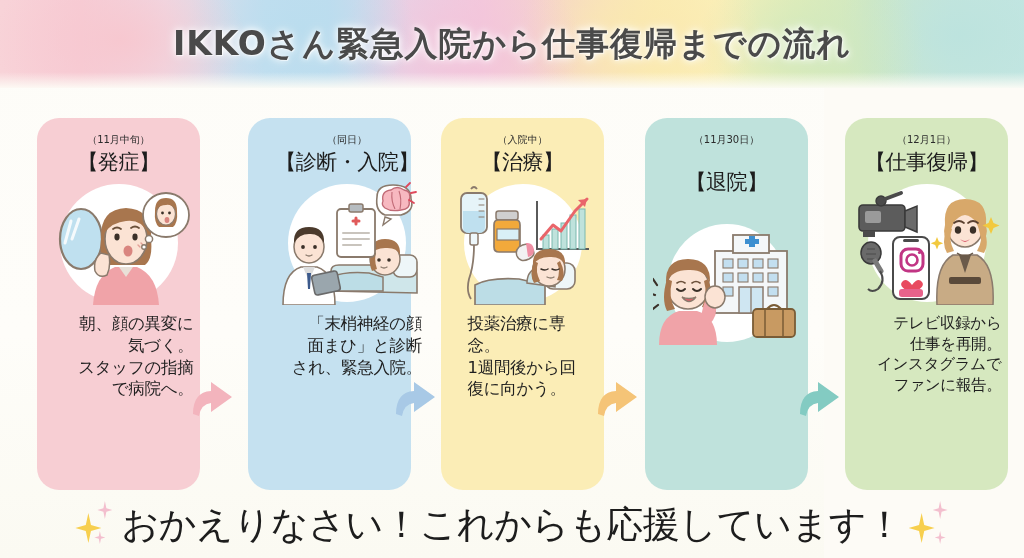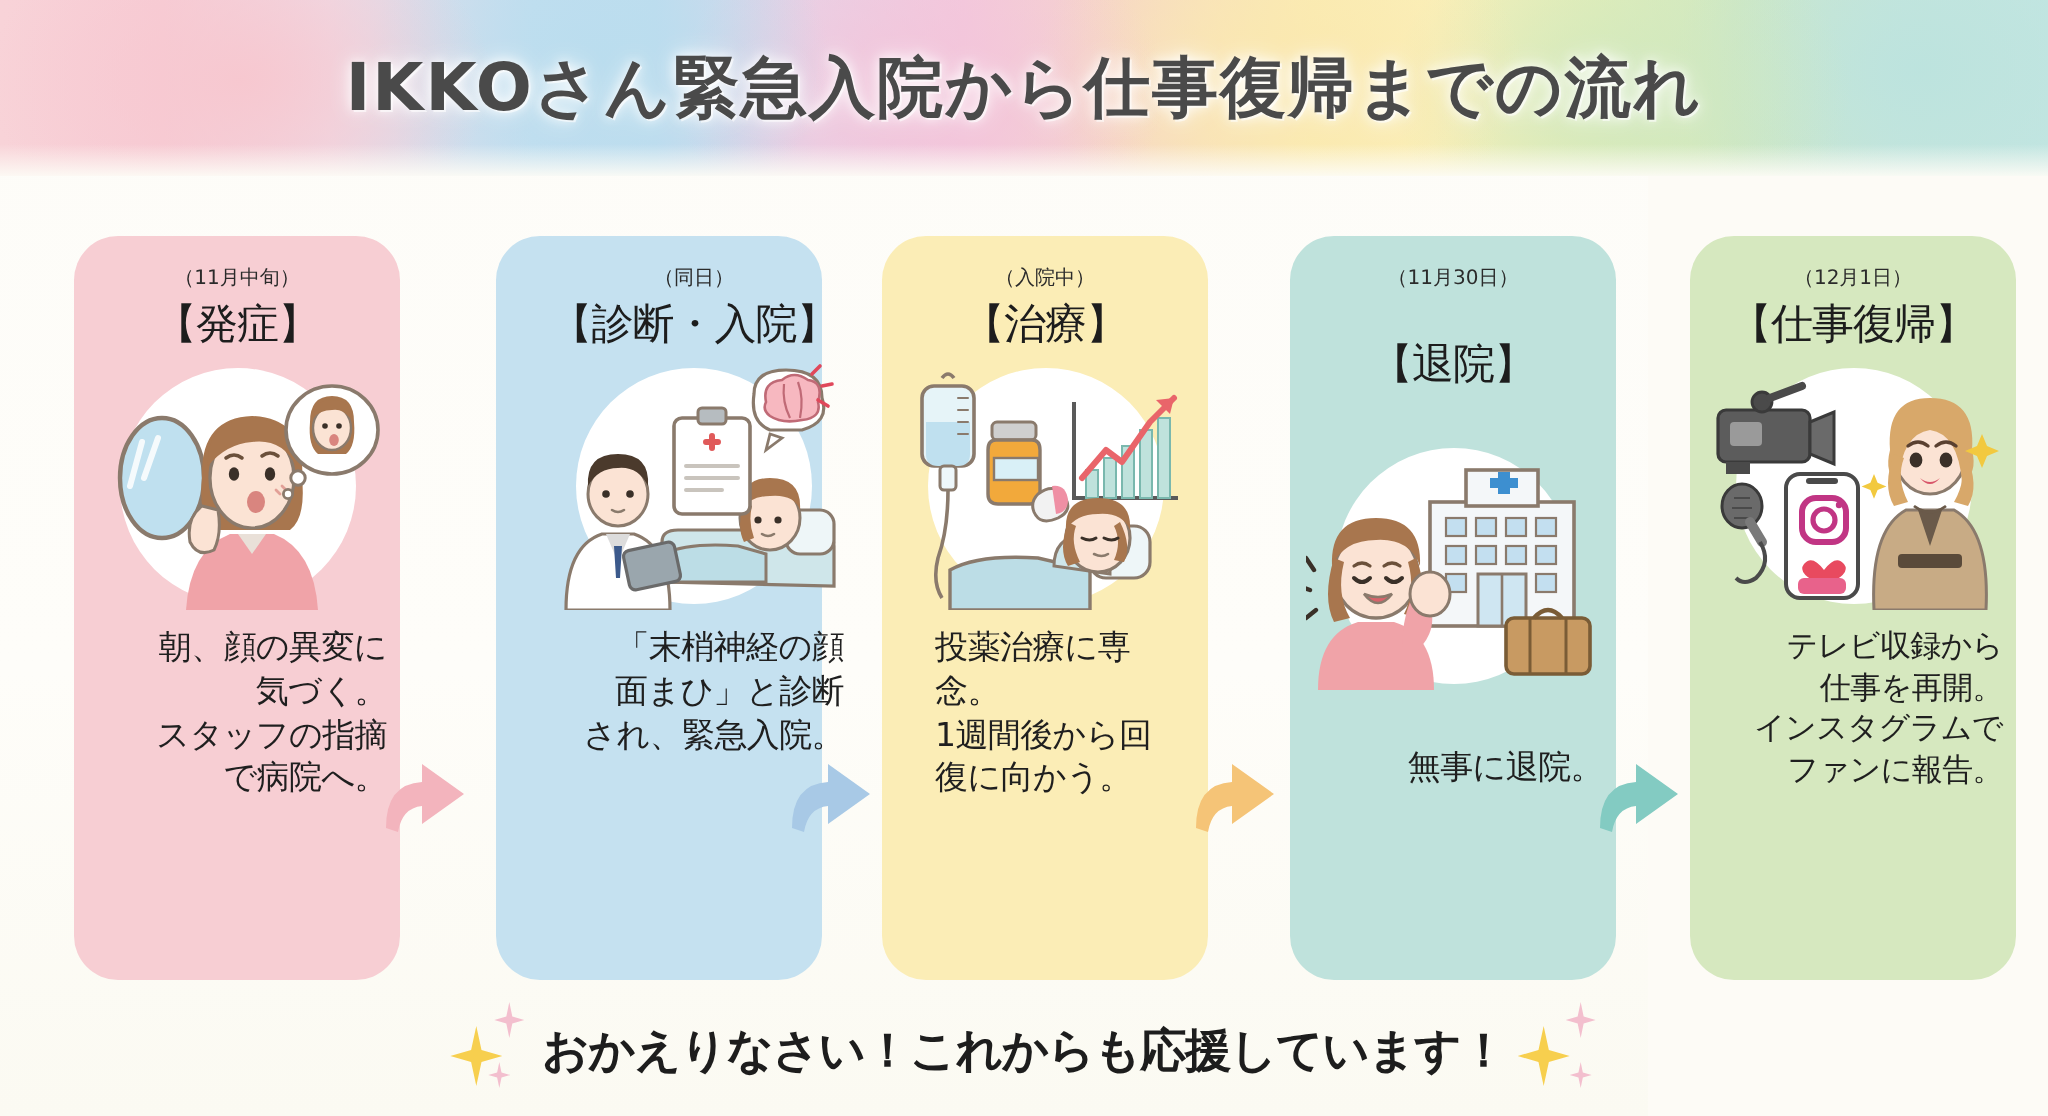--- a/index.html
+++ b/index.html
@@ -146,22 +146,22 @@
   #footer-strip {
     position: absolute;
     left: 0; top: 492px;
     width: 1024px; height: 66px;
     display: flex;
     align-items: center;
     justify-content: center;
     gap: 2px;
   }
   #footer-text {
-    font-size: 23px;
-    font-weight: bold;
+    font-size: 37px;
+    font-weight: normal;
     color: #1d1d1d;
     letter-spacing: -0.5px;
     white-space: nowrap;
   }
   .sparkle-group { position: relative; width: 52px; height: 52px; }
   .spark {
     position: absolute;
     background: #f7cf4e;
     clip-path: polygon(50% 0%, 60% 40%, 100% 50%, 60% 60%, 50% 100%, 40% 60%, 0% 50%, 40% 40%);
   }
@@ -367,21 +367,20 @@
           <path d="M24 68 q4 4 8 0" stroke="#3a3028" stroke-width="2" fill="none" stroke-linecap="round"></path>
           <path d="M40 68 q4 4 8 0" stroke="#3a3028" stroke-width="2" fill="none" stroke-linecap="round"></path>
           <path d="M29 76 q7 9 14 0 q-7 3 -14 0 Z" fill="#d9636b" stroke="#8a7a6c" stroke-width="1.3"></path>
 
           <path d="M56 104 Q66 94 62 82 Q58 76 52 80 Q48 90 48 104 Z" fill="#f0a3a8"></path>
           <ellipse cx="62" cy="76" rx="10" ry="11" fill="#fbe3d4" stroke="#8a7a6c" stroke-width="1.5"></ellipse>
 
           <path d="M4 64 l-4 -6 M2 74 l-6 -2 M5 84 l-5 4" stroke="#3a3028" stroke-width="2.2" stroke-linecap="round"></path>
         </svg>
       </div>
-      <div class="card-desc" style="white-space:pre-line;">無事に退院。</div>
     </div>
 
     <div class="step-card" style="left:845px; background:#d6e8bf;">
       <div class="card-date">（12月1日）</div>
       <div class="card-stage">【仕事復帰】</div>
       <div class="card-illus">
         <div class="illus-circle"></div>
         <svg width="148" height="124" viewBox="0 0 148 124" style="position:absolute;left:0;top:0;">
 
           <rect x="6" y="24" width="46" height="26" rx="4" fill="#5c5c5c" stroke="#3a3a3a" stroke-width="1.6"></rect>

